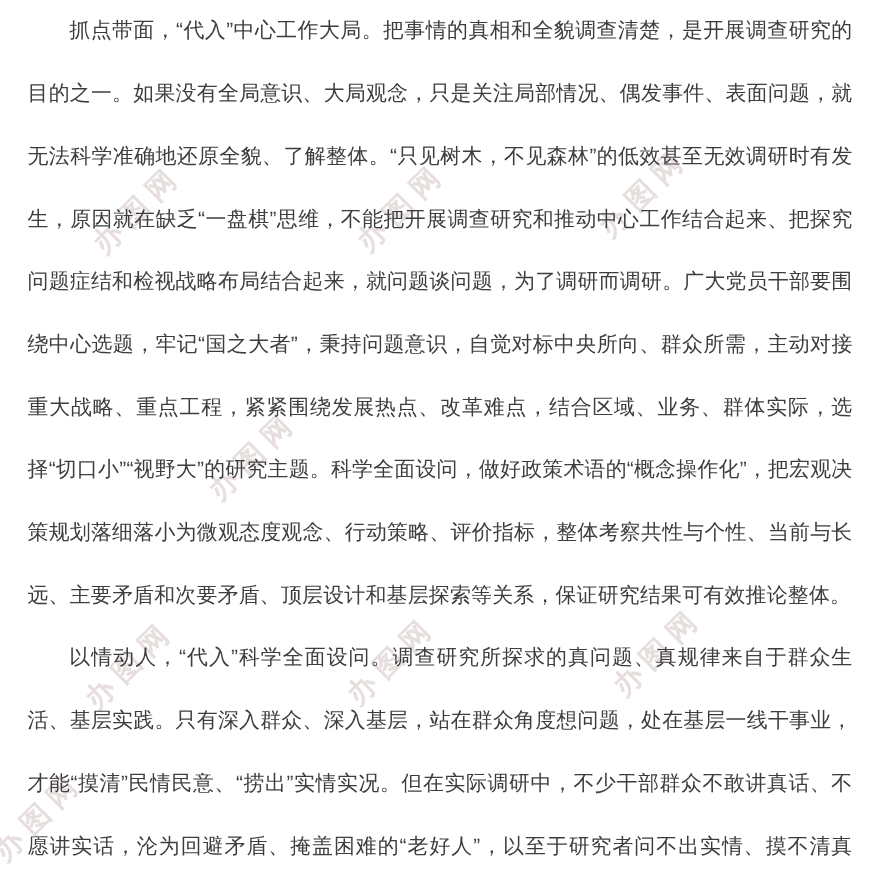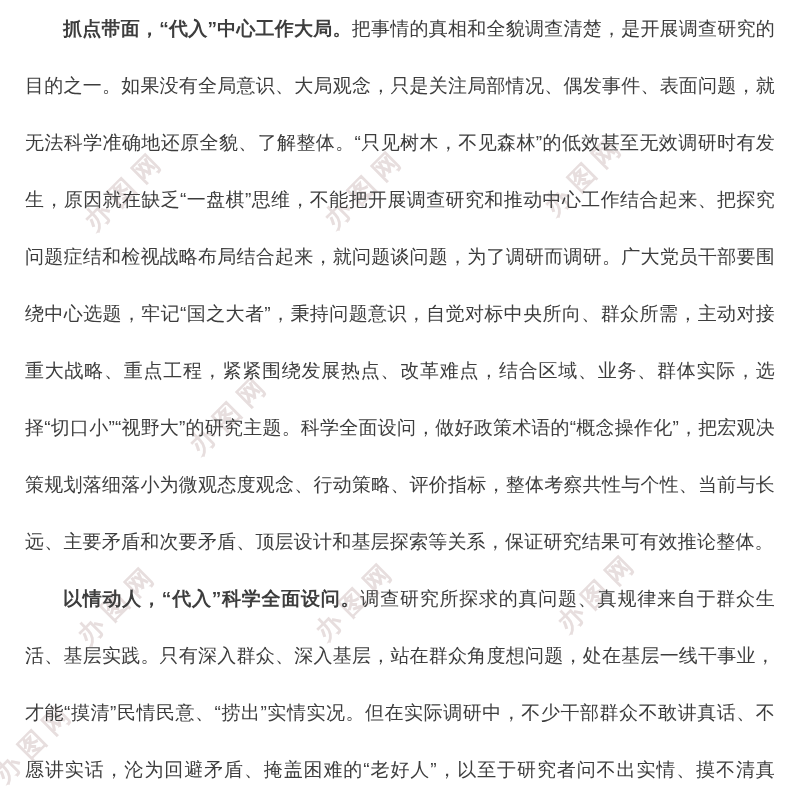--- a/index.html
+++ b/index.html
@@ -46,21 +46,21 @@
     text-align: justify;
     text-justify: inter-ideograph;
     letter-spacing: 0.2px;
   }
   .text-layer p {
     margin: 0;
     text-indent: 2em;
     word-break: break-all;
   }
   .lead {
-    font-weight: 700;
+    font-weight: 400;
   }
 </style>
 </head>
 <body>
 
 <div class="page">
 
   <div class="watermark-layer">
       <span class="watermark" style="color: rgb(231, 222, 222); left: 125px; top: 190px;">办图网</span>
       <span class="watermark" style="color: rgb(231, 222, 222); left: 365px; top: 188px;">办图网</span>

